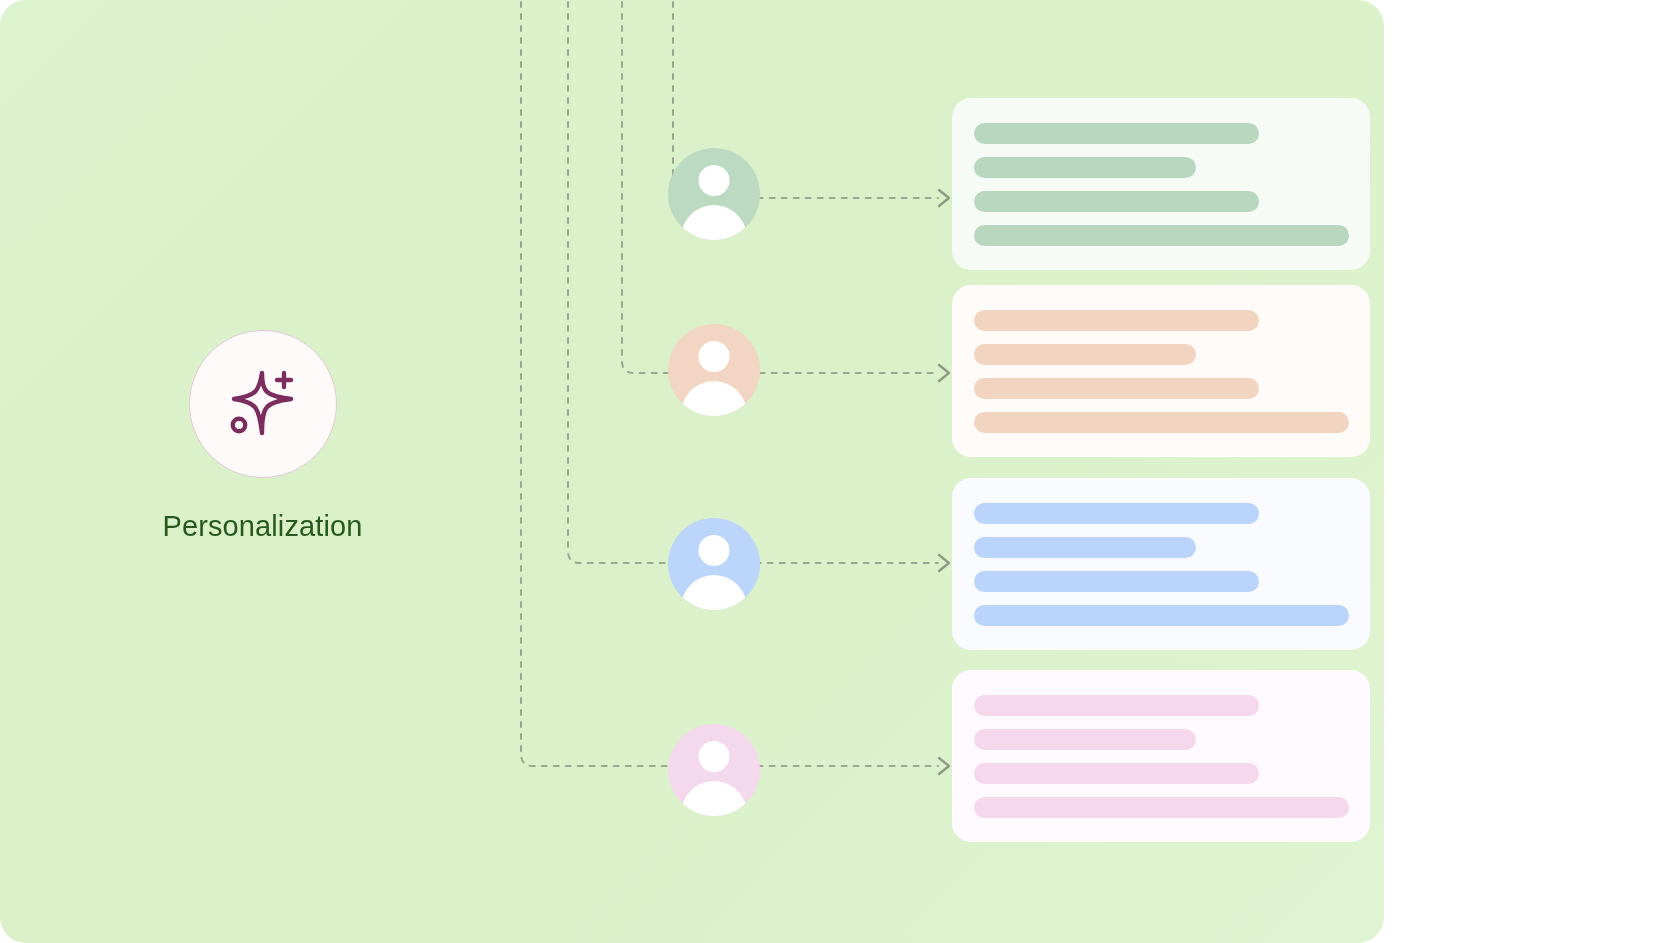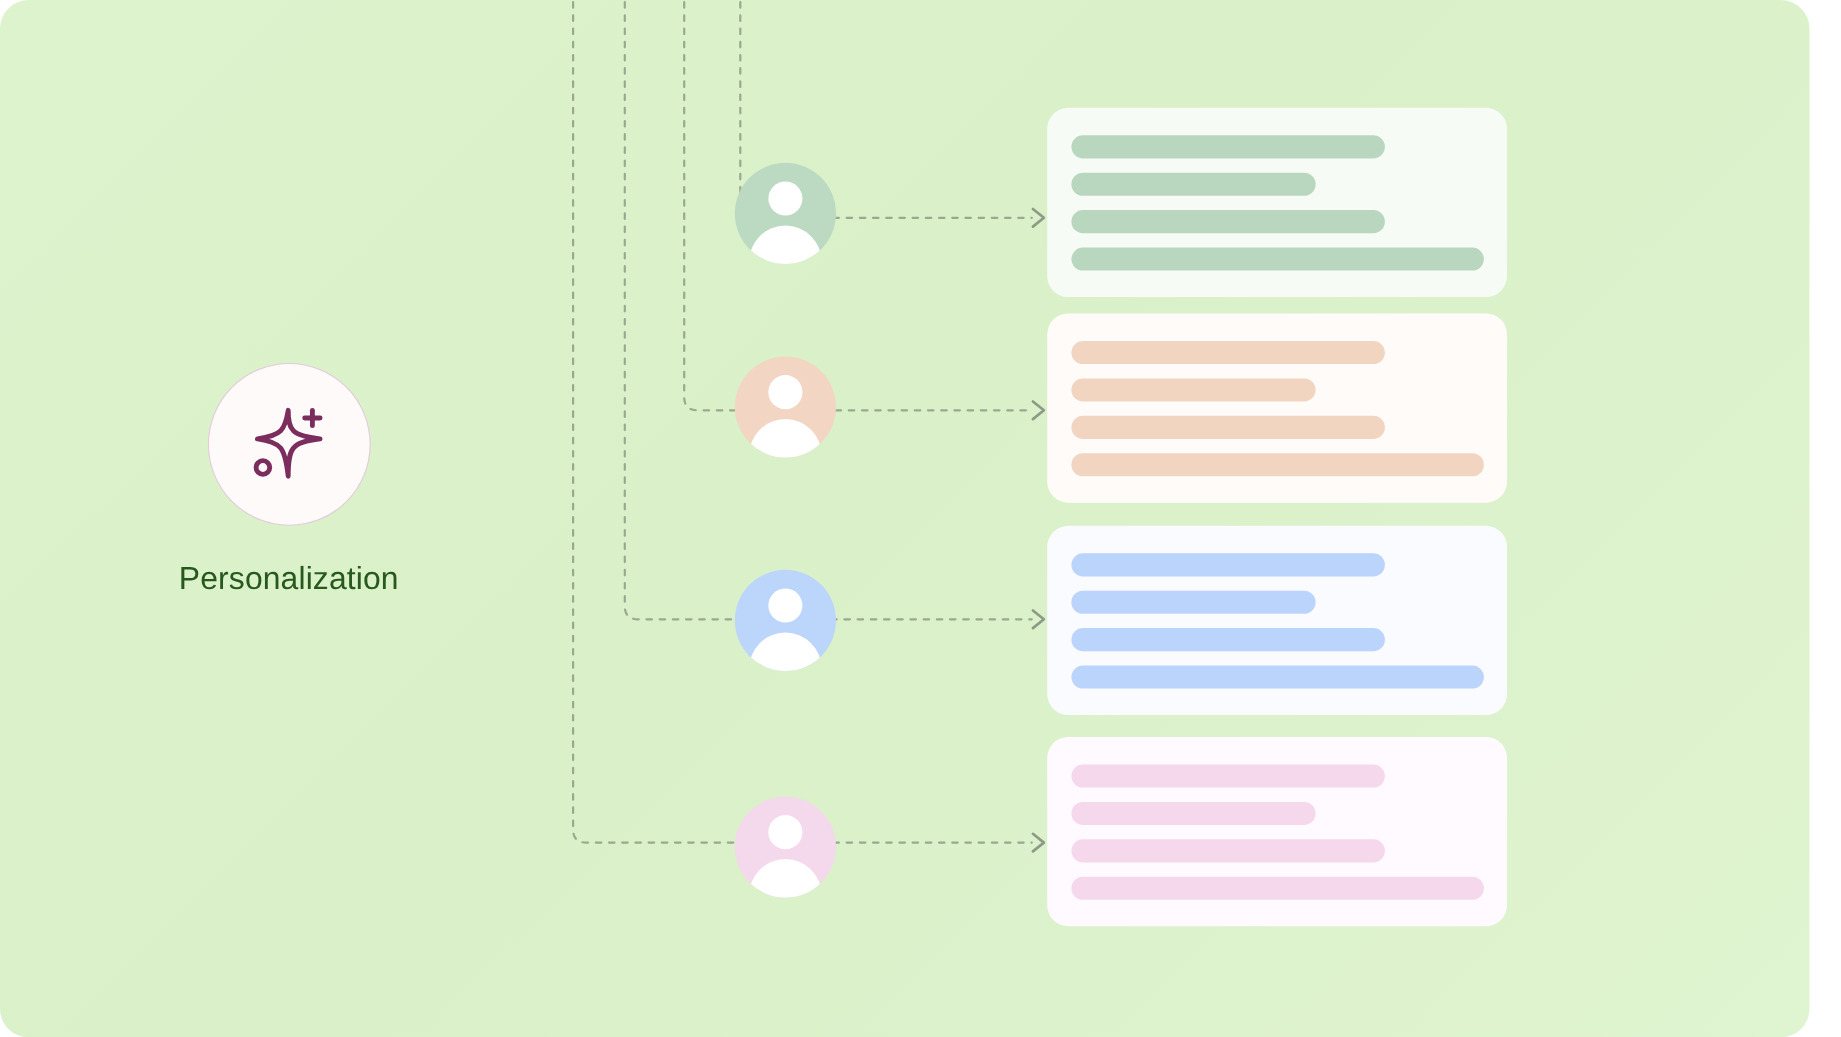--- a/index.html
+++ b/index.html
@@ -10,21 +10,21 @@
   }
   body {
     width: 1674px;
     height: 943px;
     overflow: hidden;
     font-family: "Liberation Sans", sans-serif;
   }
 
   #canvas {
     position: relative;
-    width: 1645px;
+    width: 1384px;
     height: 943px;
     background: linear-gradient(135deg, #ddf3cd 0%, #d9f0c8 45%, #dff4d0 100%);
     border-radius: 26px;
     overflow: hidden;
   }
 
   
   #source-node {
     position: absolute;
     left: 145px;

